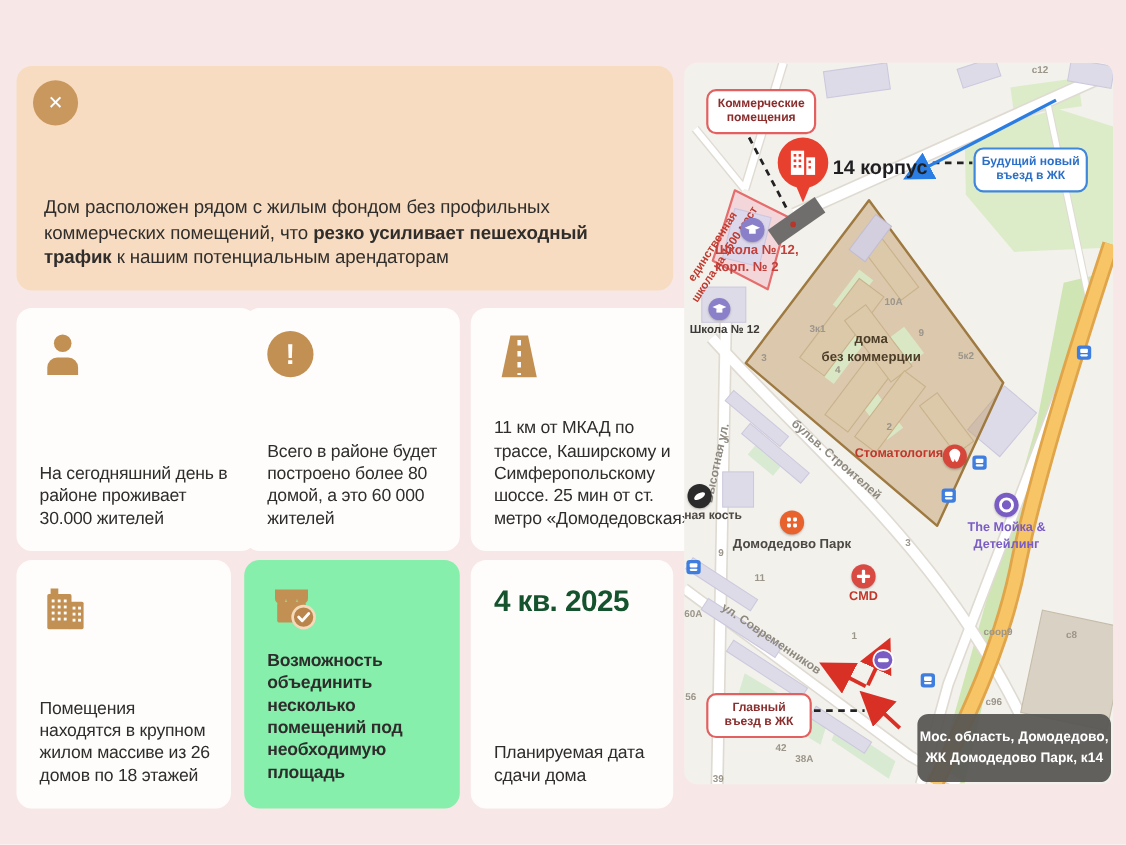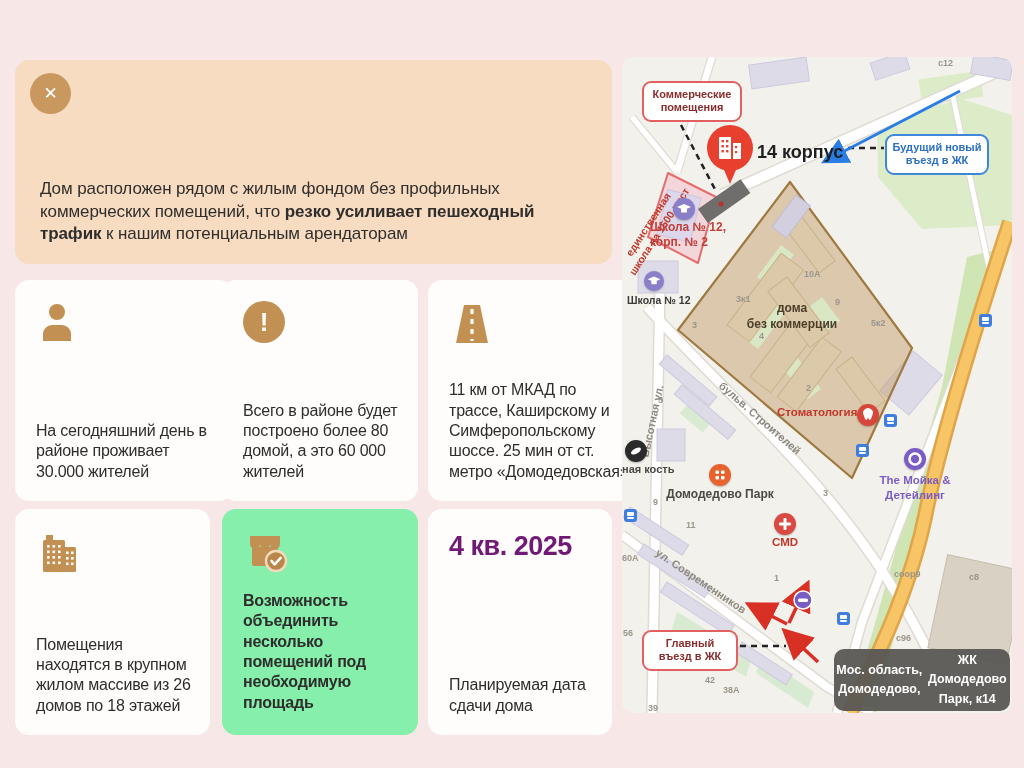--- a/index.html
+++ b/index.html
@@ -12,42 +12,42 @@
   .hero-text{position:absolute;left:25px;top:118px;width:548px;font-size:17px;line-height:1.33;
              color:#2f2e2c;font-weight:500;letter-spacing:-.1px;}
   .hero-text b{font-weight:800;}
   .closebtn{position:absolute;left:15px;top:13px;width:41px;height:41px;border-radius:50%;
             background:#c9985f;color:#fff;font-size:17px;font-weight:700;display:flex;
             align-items:center;justify-content:center;cursor:pointer;}
   .cardtext{position:absolute;left:21px;right:13px;bottom:19px;font-size:16px;line-height:1.27;
             color:#2e2d2b;font-weight:500;letter-spacing:-.2px;}
   .cardtext.bold{font-weight:700;bottom:22px;}
   .cardicon{position:absolute;left:21px;top:21px;width:46px;height:46px;}
-  .qtitle{position:absolute;left:21px;top:22px;font-size:27px;font-weight:700;color:#701a75;letter-spacing:-.5px;}
+  .qtitle{position:absolute;left:21px;top:22px;font-size:27px;font-weight:700;color:#14532d;letter-spacing:-.5px;}
   
   .map{position:absolute;left:622px;top:57px;width:390px;height:656px;border-radius:12px;
        overflow:hidden;background:#f3f1ec;}
   .map svg.base{position:absolute;left:0;top:0;}
   .callout{position:absolute;background:#fff;border:2px solid #e2605f;border-radius:9px;
            padding:5px 4px;font-size:11px;line-height:1.22;font-weight:700;color:#8a2d2d;
            text-align:center;}
   .callout.blue{border-color:#3f87da;color:#2b6fc7;}
   .maplabel{position:absolute;font-weight:700;color:#1f1f21;}
   .street{position:absolute;font-size:11px;font-weight:600;color:#8e897f;text-align:center;white-space:nowrap;}
   .bnum{position:absolute;font-size:9px;color:#9c968a;font-weight:600;white-space:nowrap;}
   .poi-ic{position:absolute;width:22px;height:22px;border-radius:50%;display:flex;align-items:center;
           justify-content:center;box-shadow:0 1px 2px rgba(0,0,0,.25);}
   .poi-tx{position:absolute;font-weight:700;white-space:nowrap;}
   .bus{position:absolute;width:13px;height:13px;border-radius:3px;background:#3f7ede;
        display:flex;flex-direction:column;align-items:center;justify-content:center;gap:1px;}
   .bus i{display:block;width:7px;height:4px;background:#fff;border-radius:1px;}
   .bus em{display:block;width:7px;height:2px;background:#fff;border-radius:1px;}
   .addr{position:absolute;left:212px;top:592px;width:176px;height:62px;background:rgba(88,86,83,.94);
         border-radius:10px;color:#fff;font-size:12.5px;font-weight:600;line-height:1.55;
-        display:flex;flex-direction:row;align-items:center;justify-content:center;text-align:center;}
+        display:flex;flex-direction:column;align-items:center;justify-content:center;text-align:center;}
   .zonelabel{position:absolute;left:118px;top:244px;width:104px;text-align:center;font-size:12px;
              font-weight:700;color:#4c3d29;line-height:1.3;}
   .schoolnote{position:absolute;left:-30px;top:158px;width:124px;text-align:center;font-size:10.5px;
               font-weight:700;color:#c03b2f;line-height:1.25;transform:rotate(-57deg);}
   .schoolname{position:absolute;left:28px;top:163px;width:76px;text-align:left;font-size:12px;
               font-weight:700;color:#c2403b;line-height:1.25;}
   .school2name{position:absolute;left:5px;top:237px;font-size:10.5px;font-weight:600;color:#3c3a37;}
 </style>
 </head>
 <body>

